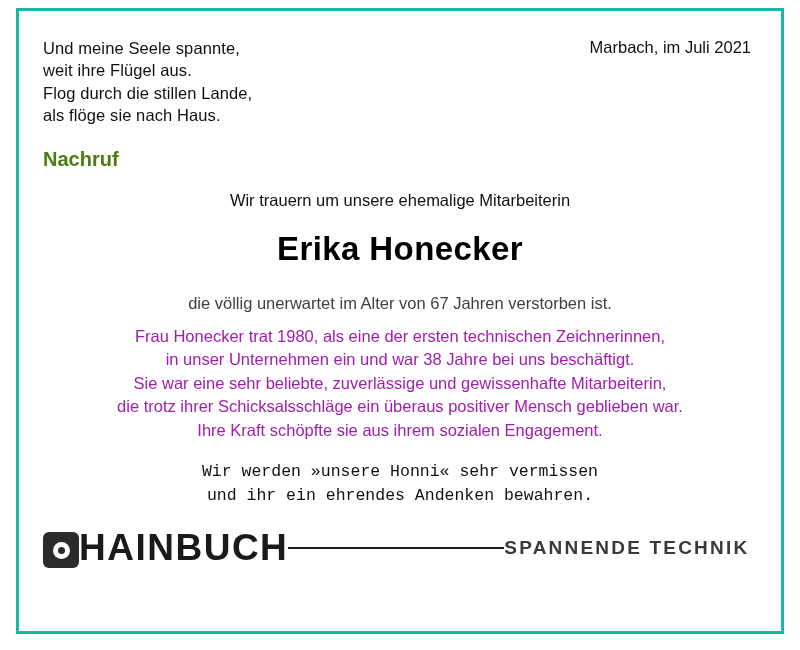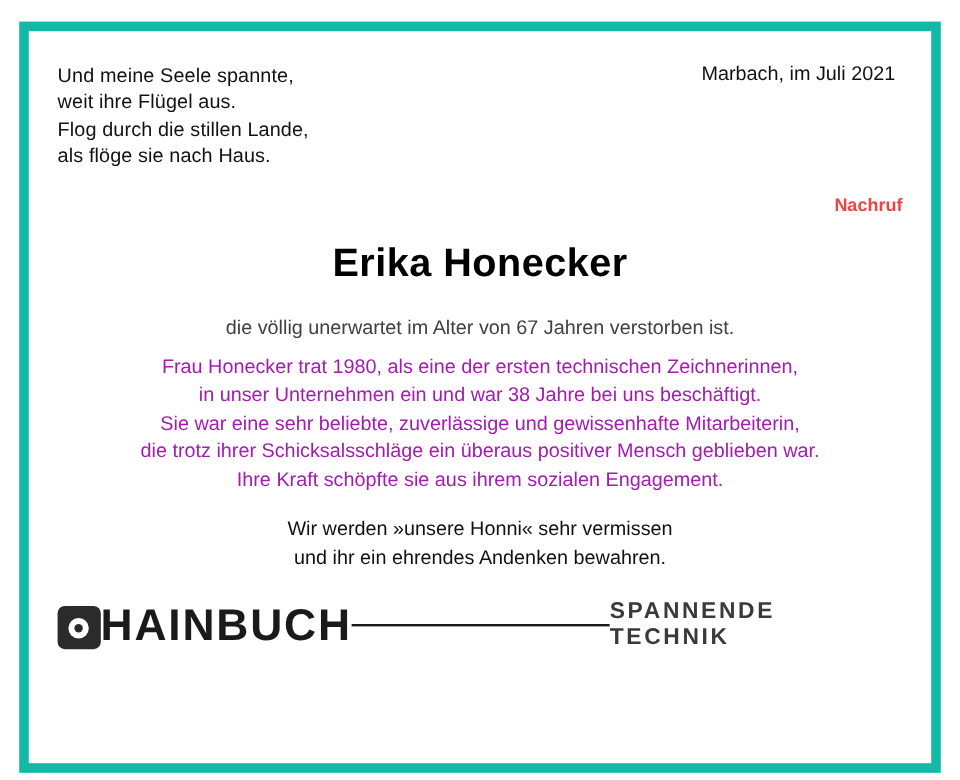--- a/index.html
+++ b/index.html
@@ -14,25 +14,25 @@
     width: 800px;
     height: 650px;
     box-sizing: border-box;
     background: #ffffff;
     position: relative;
     overflow: hidden;
   }
   .notice {
     position: absolute;
     left: 16px;
-    top: 18px;
+    top: 8px;
     width: 768px;
     height: 626px;
     box-sizing: border-box;
-    border: 8px solid #14b8a6;
+    border: 3px solid #14b8a6;
     background: #ffffff;
     padding: 26px 24px 14px 24px;
   }
   .top-row {
     display: flex;
     justify-content: space-between;
     align-items: flex-start;
   }
   .poem {
     font-size: 16.5px;
@@ -42,24 +42,24 @@
     letter-spacing: 0.1px;
   }
   .place-date {
     font-size: 16.5px;
     color: #111111;
     padding-top: 1px;
     padding-right: 6px;
     white-space: nowrap;
   }
   .headline {
-    text-align: right;
-    font-size: 15px;
+    text-align: left;
+    font-size: 20px;
     font-weight: bold;
-    color: #ef4444;
+    color: #4d7c0f;
     margin-top: 22px;
   }
   .intro {
     text-align: center;
     font-size: 16.5px;
     color: #111111;
     margin-top: 20px;
   }
   .name {
     text-align: center;
@@ -83,20 +83,21 @@
     margin-top: 12px;
     white-space: pre-line;
   }
   .closing-block {
     text-align: center;
     font-size: 16.5px;
     line-height: 1.42;
     color: #111111;
     margin-top: 18px;
     white-space: pre-line;
+    font-family: Liberation Mono, monospace;
   }
   .logo-wrap {
     margin-top: 22px;
     display: flex;
     flex-direction: row;
     align-items: center;
   }
   .logo-mark {
     width: 36px;
     height: 36px;
@@ -151,20 +152,21 @@
     <div class="top-row">
       <div class="poem">Und meine Seele spannte,
 weit ihre Flügel aus.
 Flog durch die stillen Lande,
 als flöge sie nach Haus.</div>
       <div class="place-date">Marbach, im Juli 2021</div>
     </div>
 
     <div class="headline">Nachruf</div>
 
+    <div class="intro">Wir trauern um unsere ehemalige Mitarbeiterin</div>
 
     <div class="name">Erika Honecker</div>
 
     <div class="subline">die völlig unerwartet im Alter von 67 Jahren verstorben ist.</div>
 
     <div class="body-block">Frau Honecker trat 1980, als eine der ersten technischen Zeichnerinnen,
 in unser Unternehmen ein und war 38 Jahre bei uns beschäftigt.
 Sie war eine sehr beliebte, zuverlässige und gewissenhafte Mitarbeiterin,
 die trotz ihrer Schicksalsschläge ein überaus positiver Mensch geblieben war.
 Ihre Kraft schöpfte sie aus ihrem sozialen Engagement.</div>

